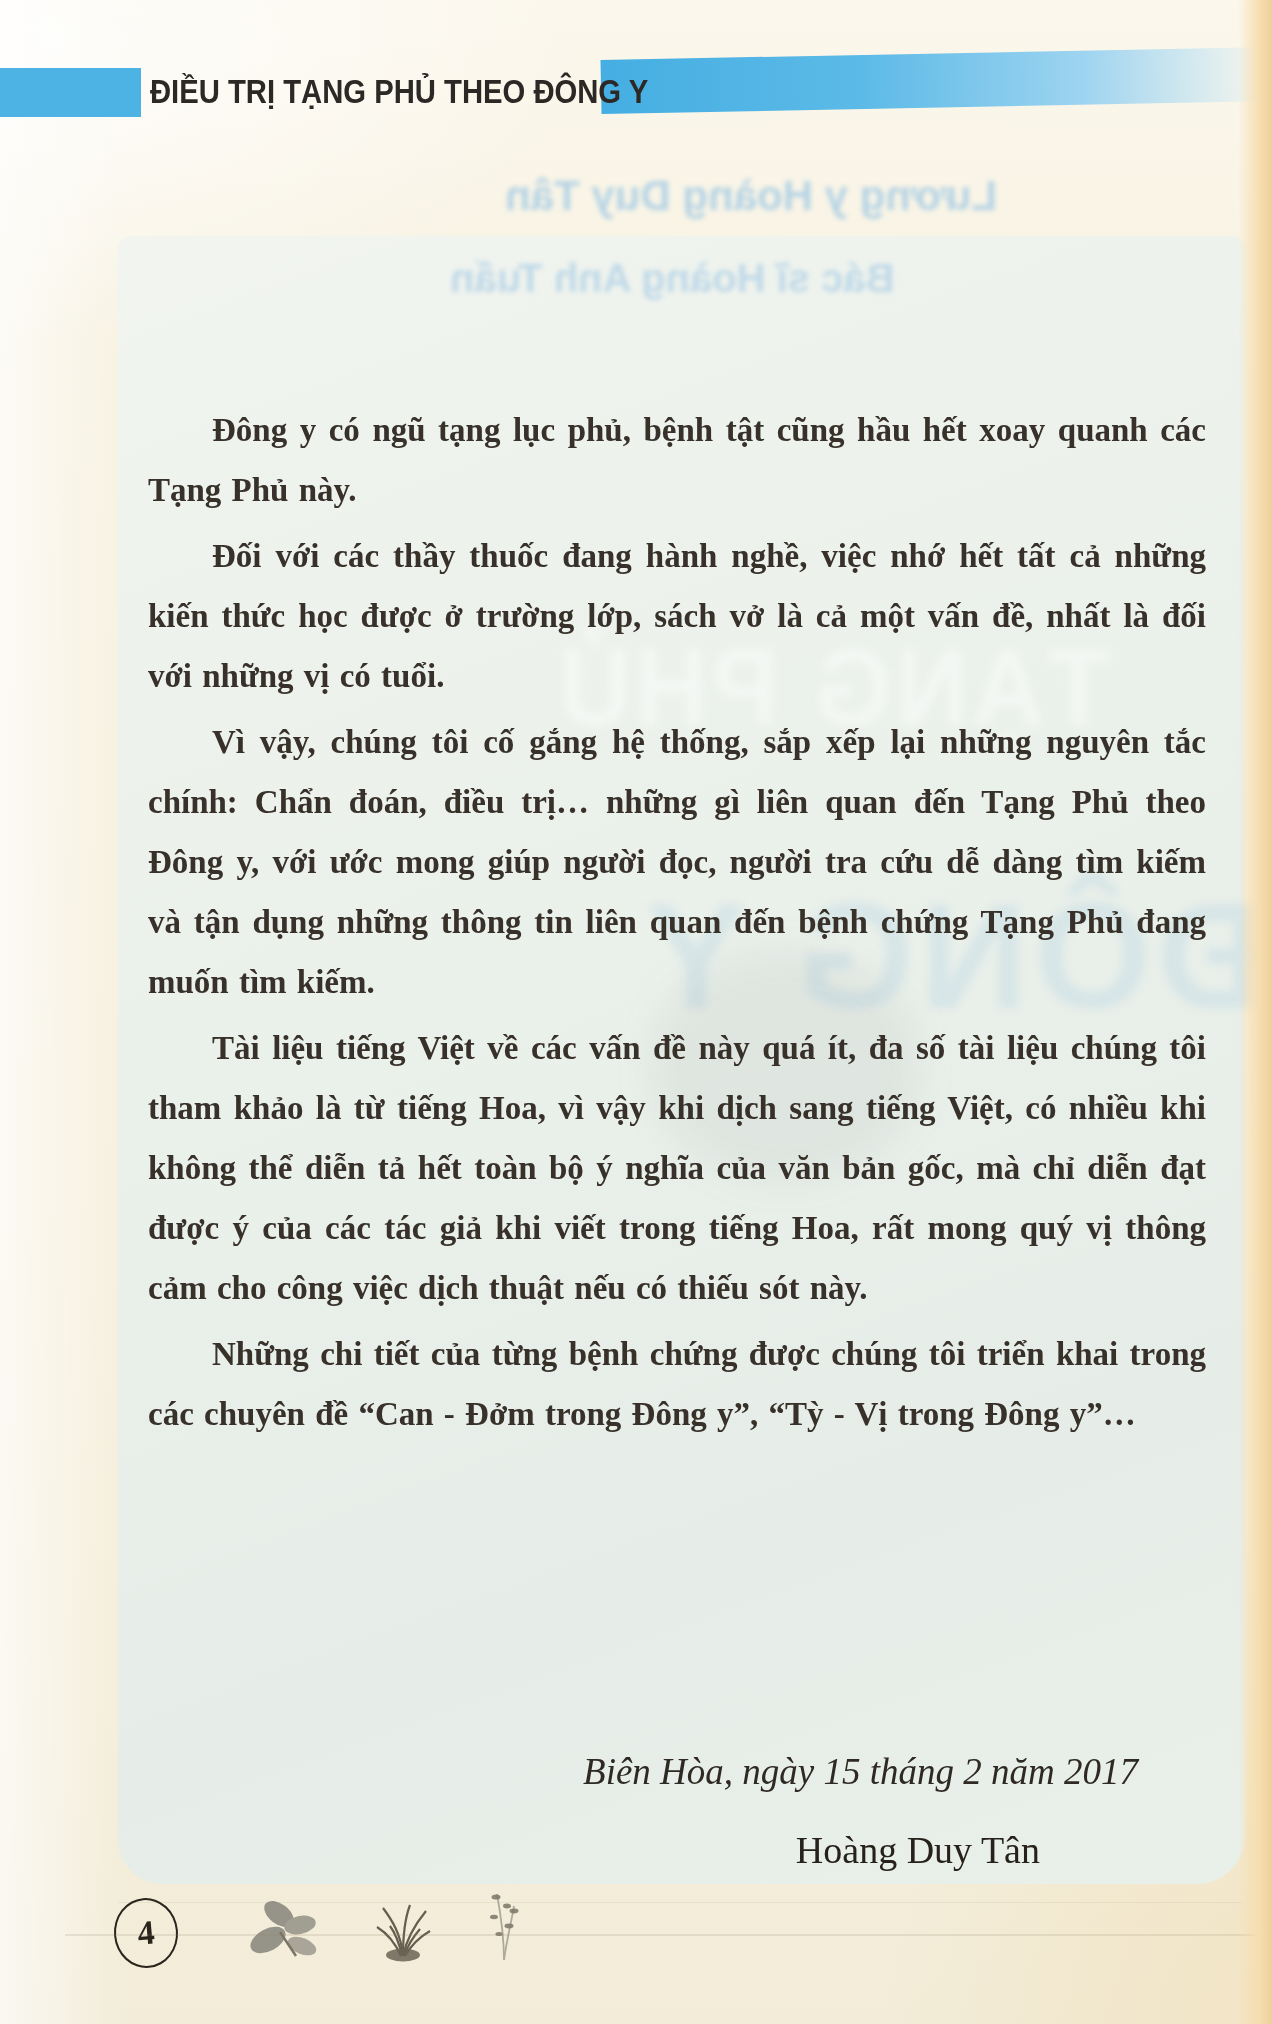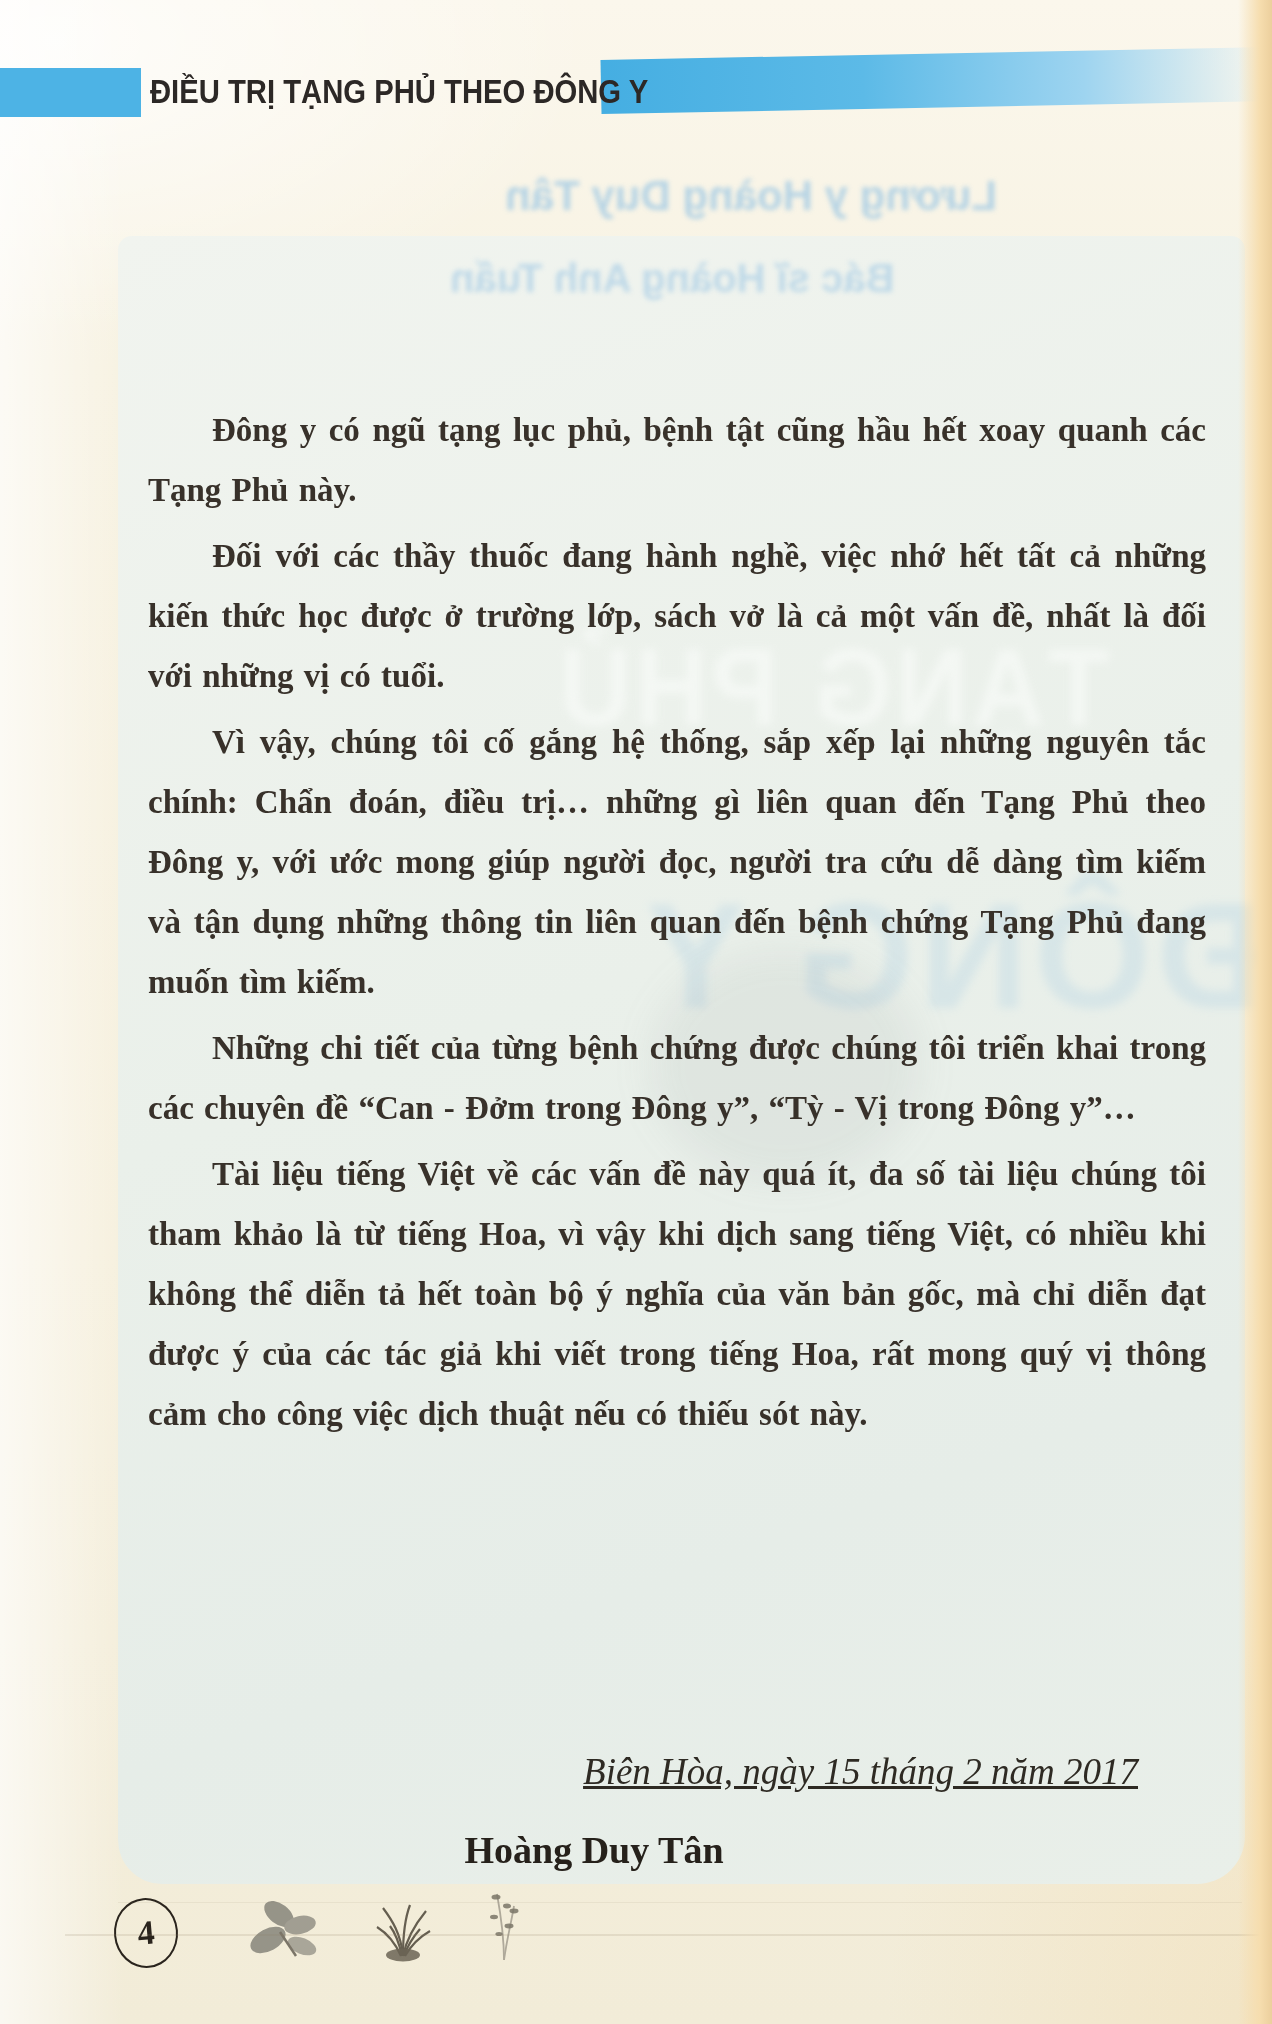--- a/index.html
+++ b/index.html
@@ -54,23 +54,23 @@
   .title-dash{width:100px;height:5px;background:#362e27;border-radius:2px;}
   .stitle{font-size:52px;font-weight:bold;color:#2d2621;letter-spacing:2px;white-space:nowrap;}
 
   
   .body{position:absolute;left:148px;top:400px;width:1058px;color:#38312a;font-weight:bold;}
   .body p{margin:0 0 6px 0;font-size:33px;line-height:60px;text-align:justify;
     text-indent:64px;word-spacing:2px;}
 
   
   .sig-date{position:absolute;left:148px;top:1750px;width:990px;text-align:right;
-    font-style:italic;font-size:37px;color:#2e2a23;text-decoration:underline;}
-  .sig-name{position:absolute;left:148px;top:1828px;width:892px;text-align:center;
-    font-weight:bold;font-size:38px;color:#26211b;}
+    font-style:italic;font-size:37px;color:#2e2a23;}
+  .sig-name{position:absolute;left:148px;top:1828px;width:892px;text-align:right;
+    font-weight:normal;font-size:38px;color:#26211b;}
 
   
   .page-num{position:absolute;left:114px;top:1898px;width:60px;height:66px;
     border:2.5px solid #2a241d;border-radius:50%;transform:rotate(-5deg);
     display:flex;align-items:center;justify-content:center;
     font-size:34px;font-weight:bold;color:#2a241d;background:transparent;}
   .plants{position:absolute;left:244px;top:1886px;display:flex;align-items:flex-end;gap:48px;}
 </style>
 </head>
 <body>
@@ -88,22 +88,22 @@
 
   <div class="hbar-left"></div>
   <div class="hbar-right"></div>
   <div class="htitle">ĐIỀU TRỊ TẠNG PHỦ THEO ĐÔNG Y</div>
 
 
   <div class="body" id="body-paragraphs">
       <p>Đông y có ngũ tạng lục phủ, bệnh tật cũng hầu hết xoay quanh các Tạng Phủ này.</p>
       <p>Đối với các thầy thuốc đang hành nghề, việc nhớ hết tất cả những kiến thức học được ở trường lớp, sách vở là cả một vấn đề, nhất là đối với những vị có tuổi.</p>
       <p>Vì vậy, chúng tôi cố gắng hệ thống, sắp xếp lại những nguyên tắc chính: Chẩn đoán, điều trị… những gì liên quan đến Tạng Phủ theo Đông y, với ước mong giúp người đọc, người tra cứu dễ dàng tìm kiếm và tận dụng những thông tin liên quan đến bệnh chứng Tạng Phủ đang muốn tìm kiếm.</p>
+      <p>Tài liệu tiếng Việt về các vấn đề này quá ít, đa số tài liệu chúng tôi tham khảo là từ tiếng Hoa, vì vậy khi dịch sang tiếng Việt, có nhiều khi không thể diễn tả hết toàn bộ ý nghĩa của văn bản gốc, mà chỉ diễn đạt được ý của các tác giả khi viết trong tiếng Hoa, rất mong quý vị thông cảm cho công việc dịch thuật nếu có thiếu sót này.</p>
       <p>Những chi tiết của từng bệnh chứng được chúng tôi triển khai trong các chuyên đề “Can - Đởm trong Đông y”, “Tỳ - Vị trong Đông y”…</p>
-      <p>Tài liệu tiếng Việt về các vấn đề này quá ít, đa số tài liệu chúng tôi tham khảo là từ tiếng Hoa, vì vậy khi dịch sang tiếng Việt, có nhiều khi không thể diễn tả hết toàn bộ ý nghĩa của văn bản gốc, mà chỉ diễn đạt được ý của các tác giả khi viết trong tiếng Hoa, rất mong quý vị thông cảm cho công việc dịch thuật nếu có thiếu sót này.</p>
     </div>
 
   <div class="sig-date">Biên Hòa, ngày 15 tháng 2 năm 2017</div>
   <div class="sig-name">Hoàng Duy Tân</div>
 
   <div class="page-num">4</div>
 
   <div class="plants">
     <span>
       <svg width="80" height="70" viewBox="0 0 80 70">

